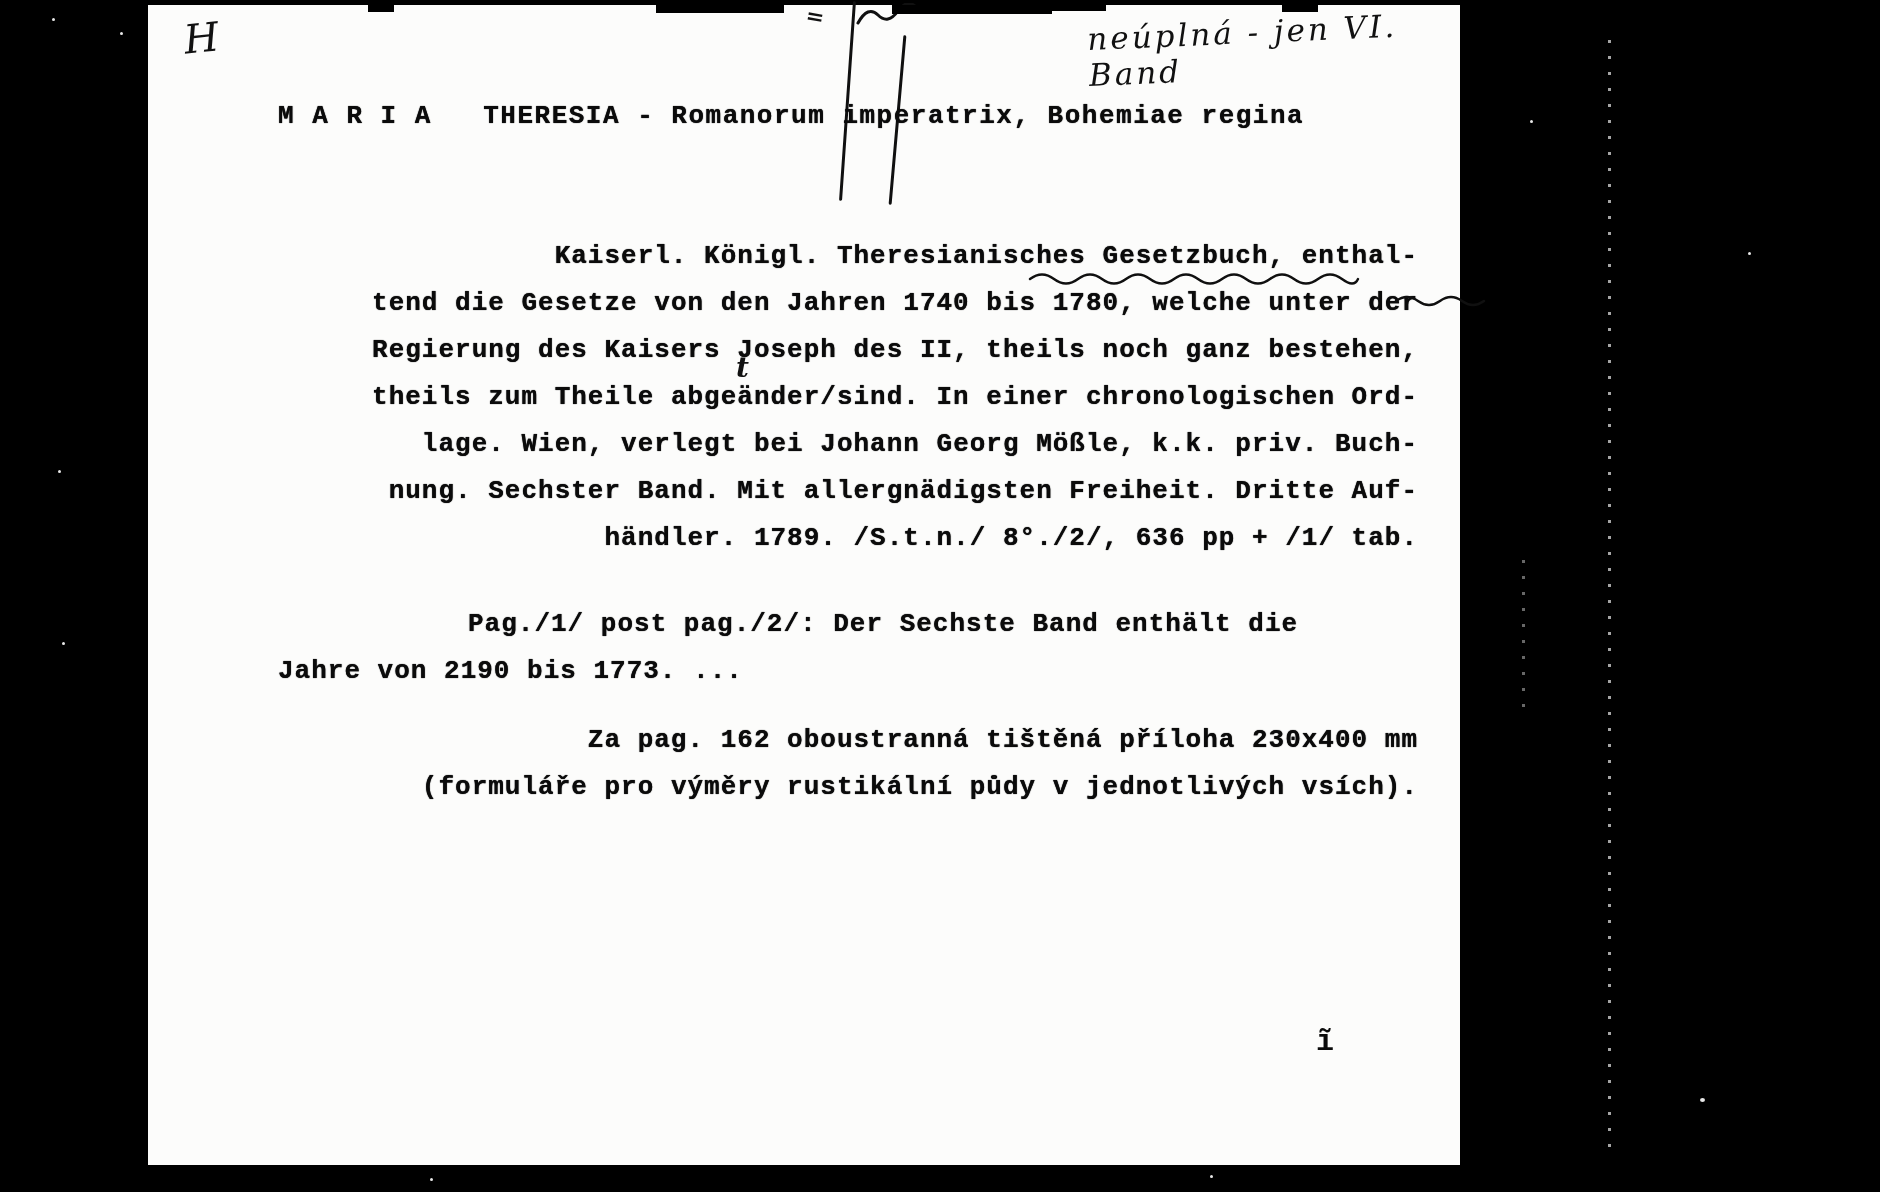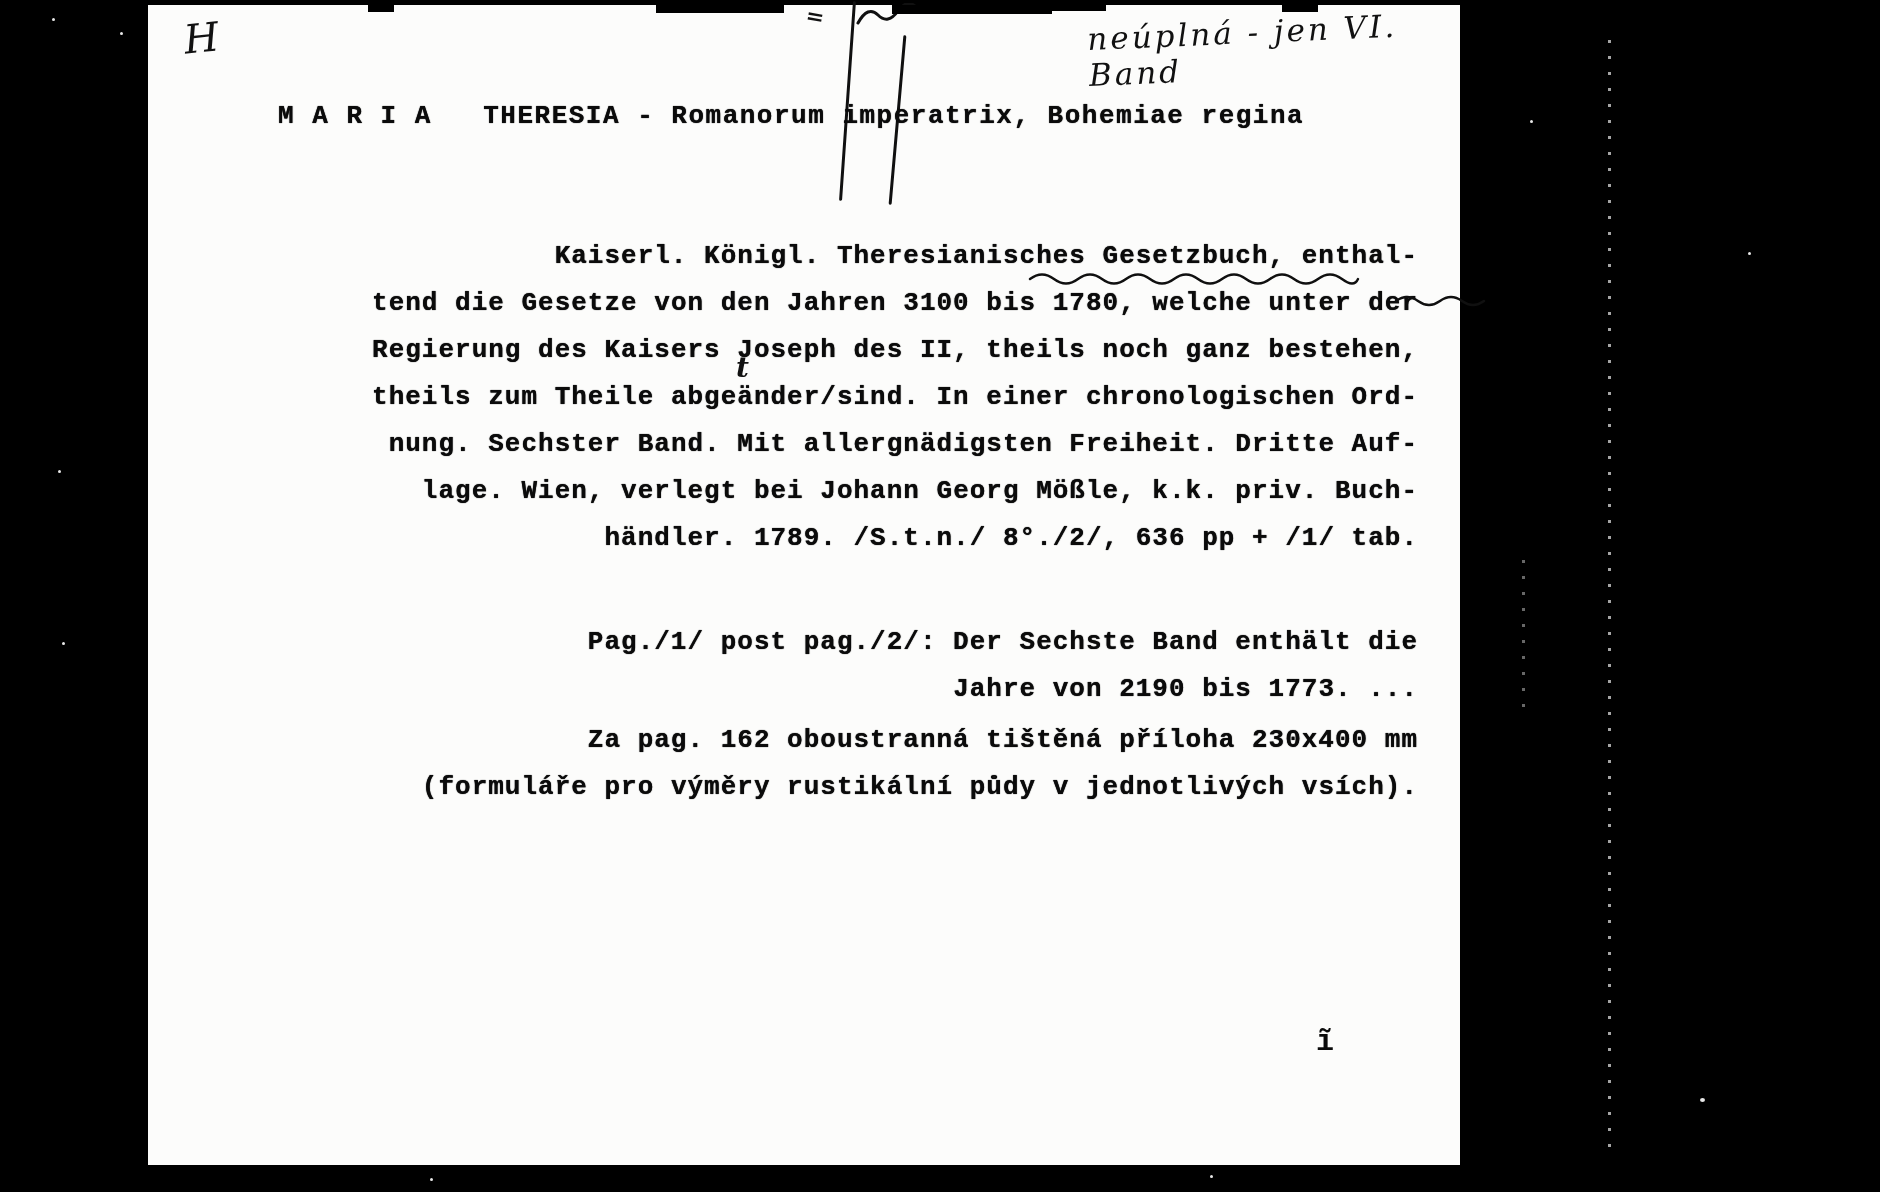--- a/index.html
+++ b/index.html
@@ -71,38 +71,38 @@
   <div class="stroke stroke1"></div>
   <div class="stroke stroke2"></div>
   <svg class="squiggle" width="70" height="26" viewBox="0 0 70 26">
     <path d="M4 20 Q 14 2 24 12 T 44 8 T 64 6" stroke="#101010" stroke-width="3" fill="none" stroke-linecap="round"></path>
   </svg>
 
   <div class="heading type">M A R I A   THERESIA - Romanorum imperatrix, Bohemiae regina</div>
 
   <div class="para type" style="top:228px;text-align:right;">
     <div class="line first">Kaiserl. Königl. Theresianisches Gesetzbuch, enthal-</div>
-    <div class="line">tend die Gesetze von den Jahren 3100 bis 1780, welche unter der</div>
+    <div class="line">tend die Gesetze von den Jahren 1740 bis 1780, welche unter der</div>
     <div class="line">Regierung des Kaisers Joseph des II, theils noch ganz bestehen,</div>
     <div class="line">theils zum Theile abgeänder/sind. In einer chronologischen Ord-</div>
+    <div class="line">lage. Wien, verlegt bei Johann Georg Mößle, k.k. priv. Buch-</div>
     <div class="line">nung. Sechster Band. Mit allergnädigsten Freiheit. Dritte Auf-</div>
-    <div class="line">lage. Wien, verlegt bei Johann Georg Mößle, k.k. priv. Buch-</div>
     <div class="line">händler. 1789. /S.t.n./ 8°./2/, 636 pp + /1/ tab.</div>
   </div>
 
   <div class="hand hand-t">t</div>
 
   <svg class="wavy" width="332" height="16" viewBox="0 0 332 16">
     <path d="M2 10 q 12 -9 24 0 t 24 0 t 24 0 t 24 0 t 24 0 t 24 0 t 24 0 t 24 0 t 24 0 t 24 0 t 24 0 t 24 0 t 24 0 t 16 0" stroke="#101010" stroke-width="2.4" fill="none" stroke-linecap="round"></path>
   </svg>
   <svg class="wavy2" width="100" height="14" viewBox="0 0 100 14">
     <path d="M2 8 q 11 -8 22 0 t 22 0 t 22 0 t 22 0" stroke="#101010" stroke-width="2.4" fill="none" stroke-linecap="round"></path>
   </svg>
 
-  <div class="para type" style="top:614px;text-align:right;">
+  <div class="para type" style="top:596px;">
     <div class="line first">Pag./1/ post pag./2/: Der Sechste Band enthält die</div>
     <div class="line">Jahre von 2190 bis 1773. ...</div>
   </div>
 
   <div class="para type" style="top:712px;text-align:right;">
     <div class="line first">Za pag. 162 oboustranná tištěná příloha 230x400 mm</div>
     <div class="line">(formuláře pro výměry rustikální půdy v jednotlivých vsích).</div>
   </div>
 
 

